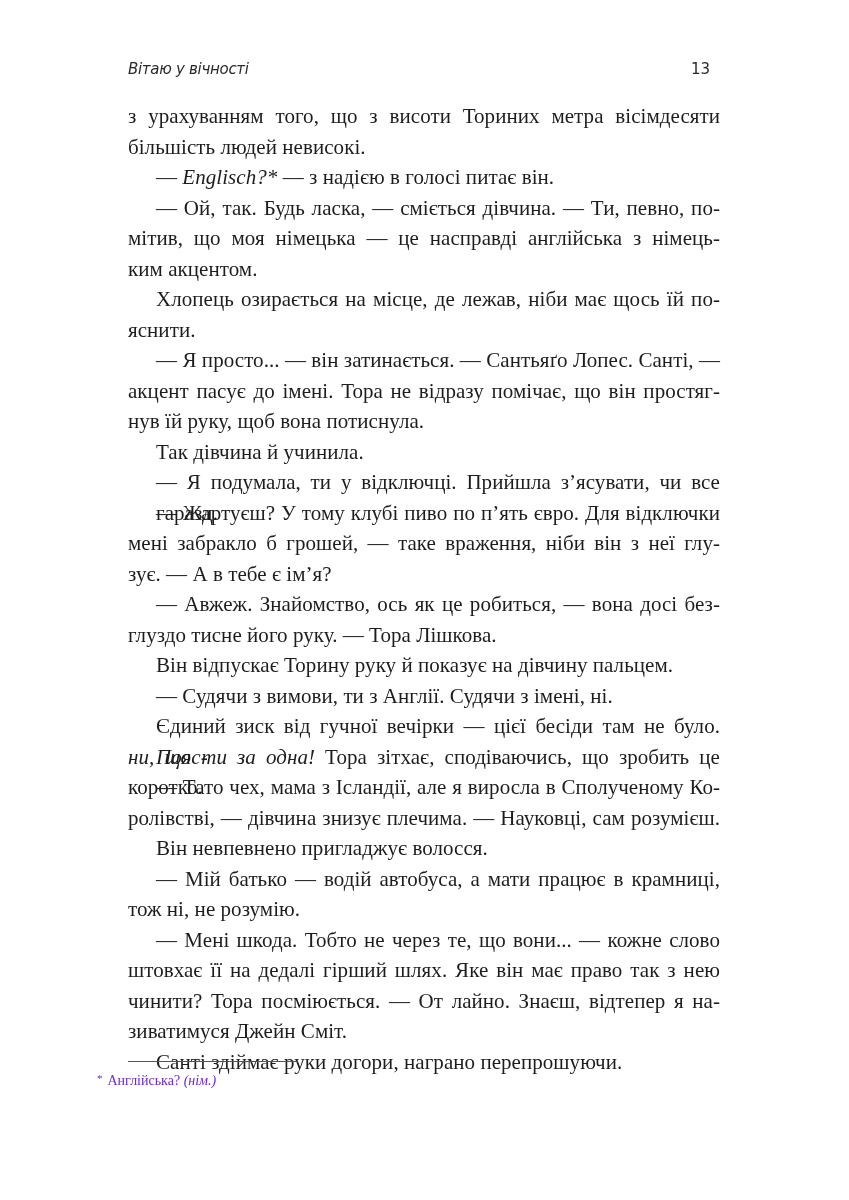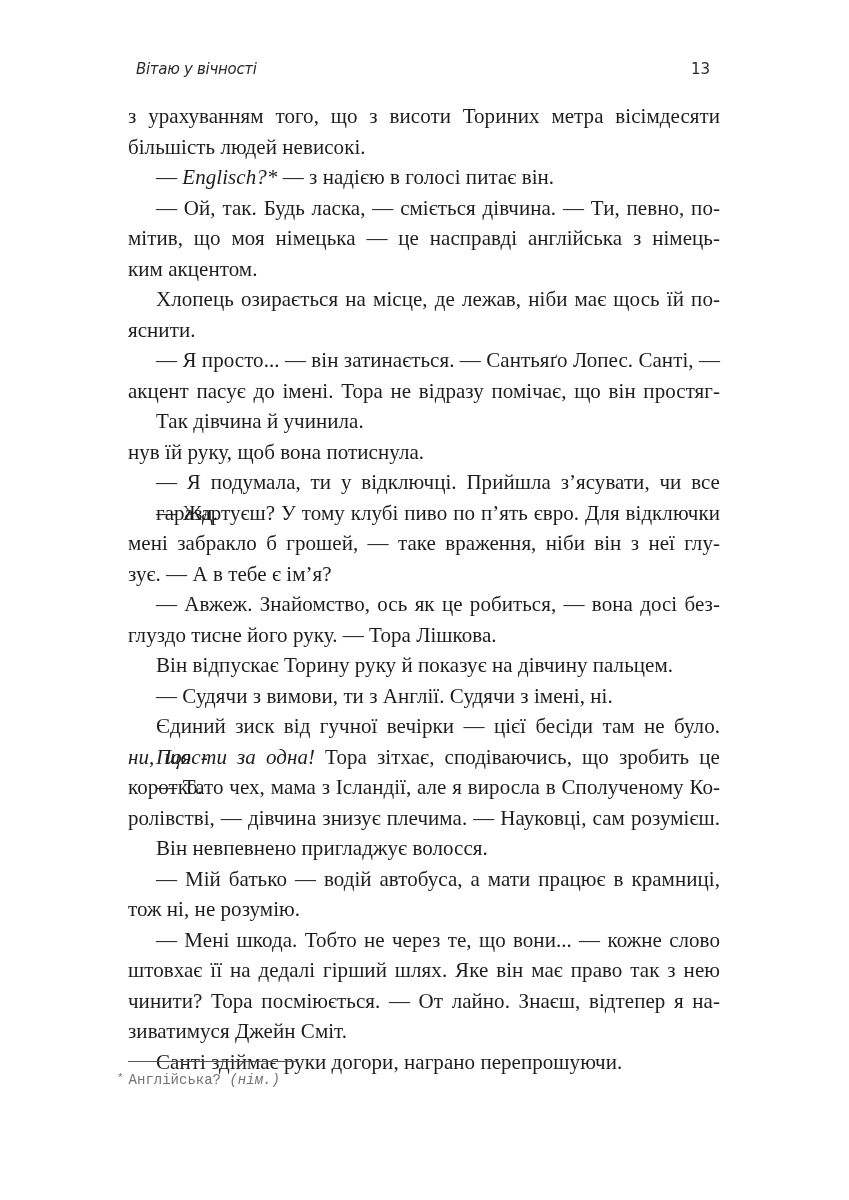--- a/index.html
+++ b/index.html
@@ -4,38 +4,38 @@
 <style>
   html, body { margin: 0; padding: 0; }
   body {
     width: 849px; height: 1200px; background: #ffffff; position: relative; overflow: hidden;
     color: #1d1d1d;
   }
   .header {
     position: absolute; left: 128px; top: 60px; width: 592px; height: 26px;
     font-family: "DejaVu Sans", sans-serif; font-size: 15px; color: #2a2a2a;
   }
-  .running-title { position: absolute; left: 8px; top: 0; font-style: italic; font-size: 15px; letter-spacing: -0.3px; }
+  .running-title { position: absolute; left: 0; top: 0; font-style: italic; font-size: 15px; letter-spacing: -0.3px; }
   .page-number { position: absolute; right: 10px; top: 0; font-size: 15px; }
   .body-text {
     position: absolute; left: 128px; top: 101px; width: 592px;
     font-family: "Liberation Serif", serif; font-size: 21px; line-height: 30.5px;
     letter-spacing: 0.05px;
   }
   .line { display: block; white-space: nowrap; height: 30.5px; }
   .line.justify { text-align: justify; text-align-last: justify; }
   .line.indent { padding-left: 28px; }
   .line em { font-style: italic; }
   .footnote-rule {
     position: absolute; left: 128px; top: 1061px; width: 170px; height: 0;
     border-top: 1px solid #555;
   }
   .footnote {
-    position: absolute; left: 117px; top: 1072px;
-    font-family: Liberation Mono, monospace; font-size: 14px; color: #737373;
+    position: absolute; left: 97px; top: 1072px;
+    font-family: Liberation Serif, serif; font-size: 14px; color: #6d28d9;
   }
   .footnote .mark { font-size: 11px; vertical-align: 3px; margin-right: 5px; }
   .footnote em { font-style: italic; }
 </style>
 </head>
 <body>
 
 <div class="header">
   <span class="running-title">Вітаю у вічності</span>
   <span class="page-number">13</span>
@@ -45,22 +45,22 @@
     <span class="line justify"><span style="white-space: normal;">з урахуванням того, що з висоти Ториних метра вісімдесяти</span></span>
     <span class="line"><span style="white-space: pre;">більшість людей невисокі.</span></span>
     <span class="line indent">— <em>Englisch?*</em><span style="white-space: pre;"> — з надією в голосі питає він.</span></span>
     <span class="line indent justify"><span style="white-space: normal;">— Ой, так. Будь ласка, — сміється дівчина. — Ти, певно, по-</span></span>
     <span class="line justify"><span style="white-space: normal;">мітив, що моя німецька — це насправді англійська з німець-</span></span>
     <span class="line"><span style="white-space: pre; margin-top: 37px;">ким акцентом.</span></span>
     <span class="line indent justify"><span style="white-space: normal;">Хлопець озирається на місце, де лежав, ніби має щось їй по-</span></span>
     <span class="line"><span style="white-space: pre;">яснити.</span></span>
     <span class="line indent justify"><span style="white-space: normal;">— Я просто... — він затинається. — Сантьяґо Лопес. Санті, —</span></span>
     <span class="line justify"><span style="white-space: normal;">акцент пасує до імені. Тора не відразу помічає, що він простяг-</span></span>
+    <span class="line"><span style="white-space: pre;">нув їй руку, щоб вона потиснула.</span></span>
     <span class="line indent"><span style="white-space: pre;">Так дівчина й учинила.</span></span>
-    <span class="line"><span style="white-space: pre;">нув їй руку, щоб вона потиснула.</span></span>
     <span class="line indent justify"><span style="white-space: normal;">— Я подумала, ти у відключці. Прийшла з’ясувати, чи все гаразд.</span></span>
     <span class="line indent justify"><span style="white-space: normal;">— Жартуєш? У тому клубі пиво по п’ять євро. Для відключки</span></span>
     <span class="line justify"><span style="white-space: normal;">мені забракло б грошей, — таке враження, ніби він з неї глу-</span></span>
     <span class="line"><span style="white-space: pre;">зує. — А в тебе є ім’я?</span></span>
     <span class="line indent justify"><span style="white-space: normal;">— Авжеж. Знайомство, ось як це робиться, — вона досі без-</span></span>
     <span class="line"><span style="white-space: pre;">глуздо тисне його руку. — Тора Лішкова.</span></span>
     <span class="line indent"><span style="white-space: pre;">Він відпускає Торину руку й показує на дівчину пальцем.</span></span>
     <span class="line indent"><span style="white-space: pre;">— Судячи з вимови, ти з Англії. Судячи з імені, ні.</span></span>
     <span class="line indent justify"><span style="white-space: normal;">Єдиний зиск від гучної вечірки — цієї бесіди там не було. </span><em>Пояс-</em></span>
     <span class="line justify"><em>ни, що ти за одна!</em><span style="white-space: normal;"> Тора зітхає, сподіваючись, що зробить це коротко.</span></span>

